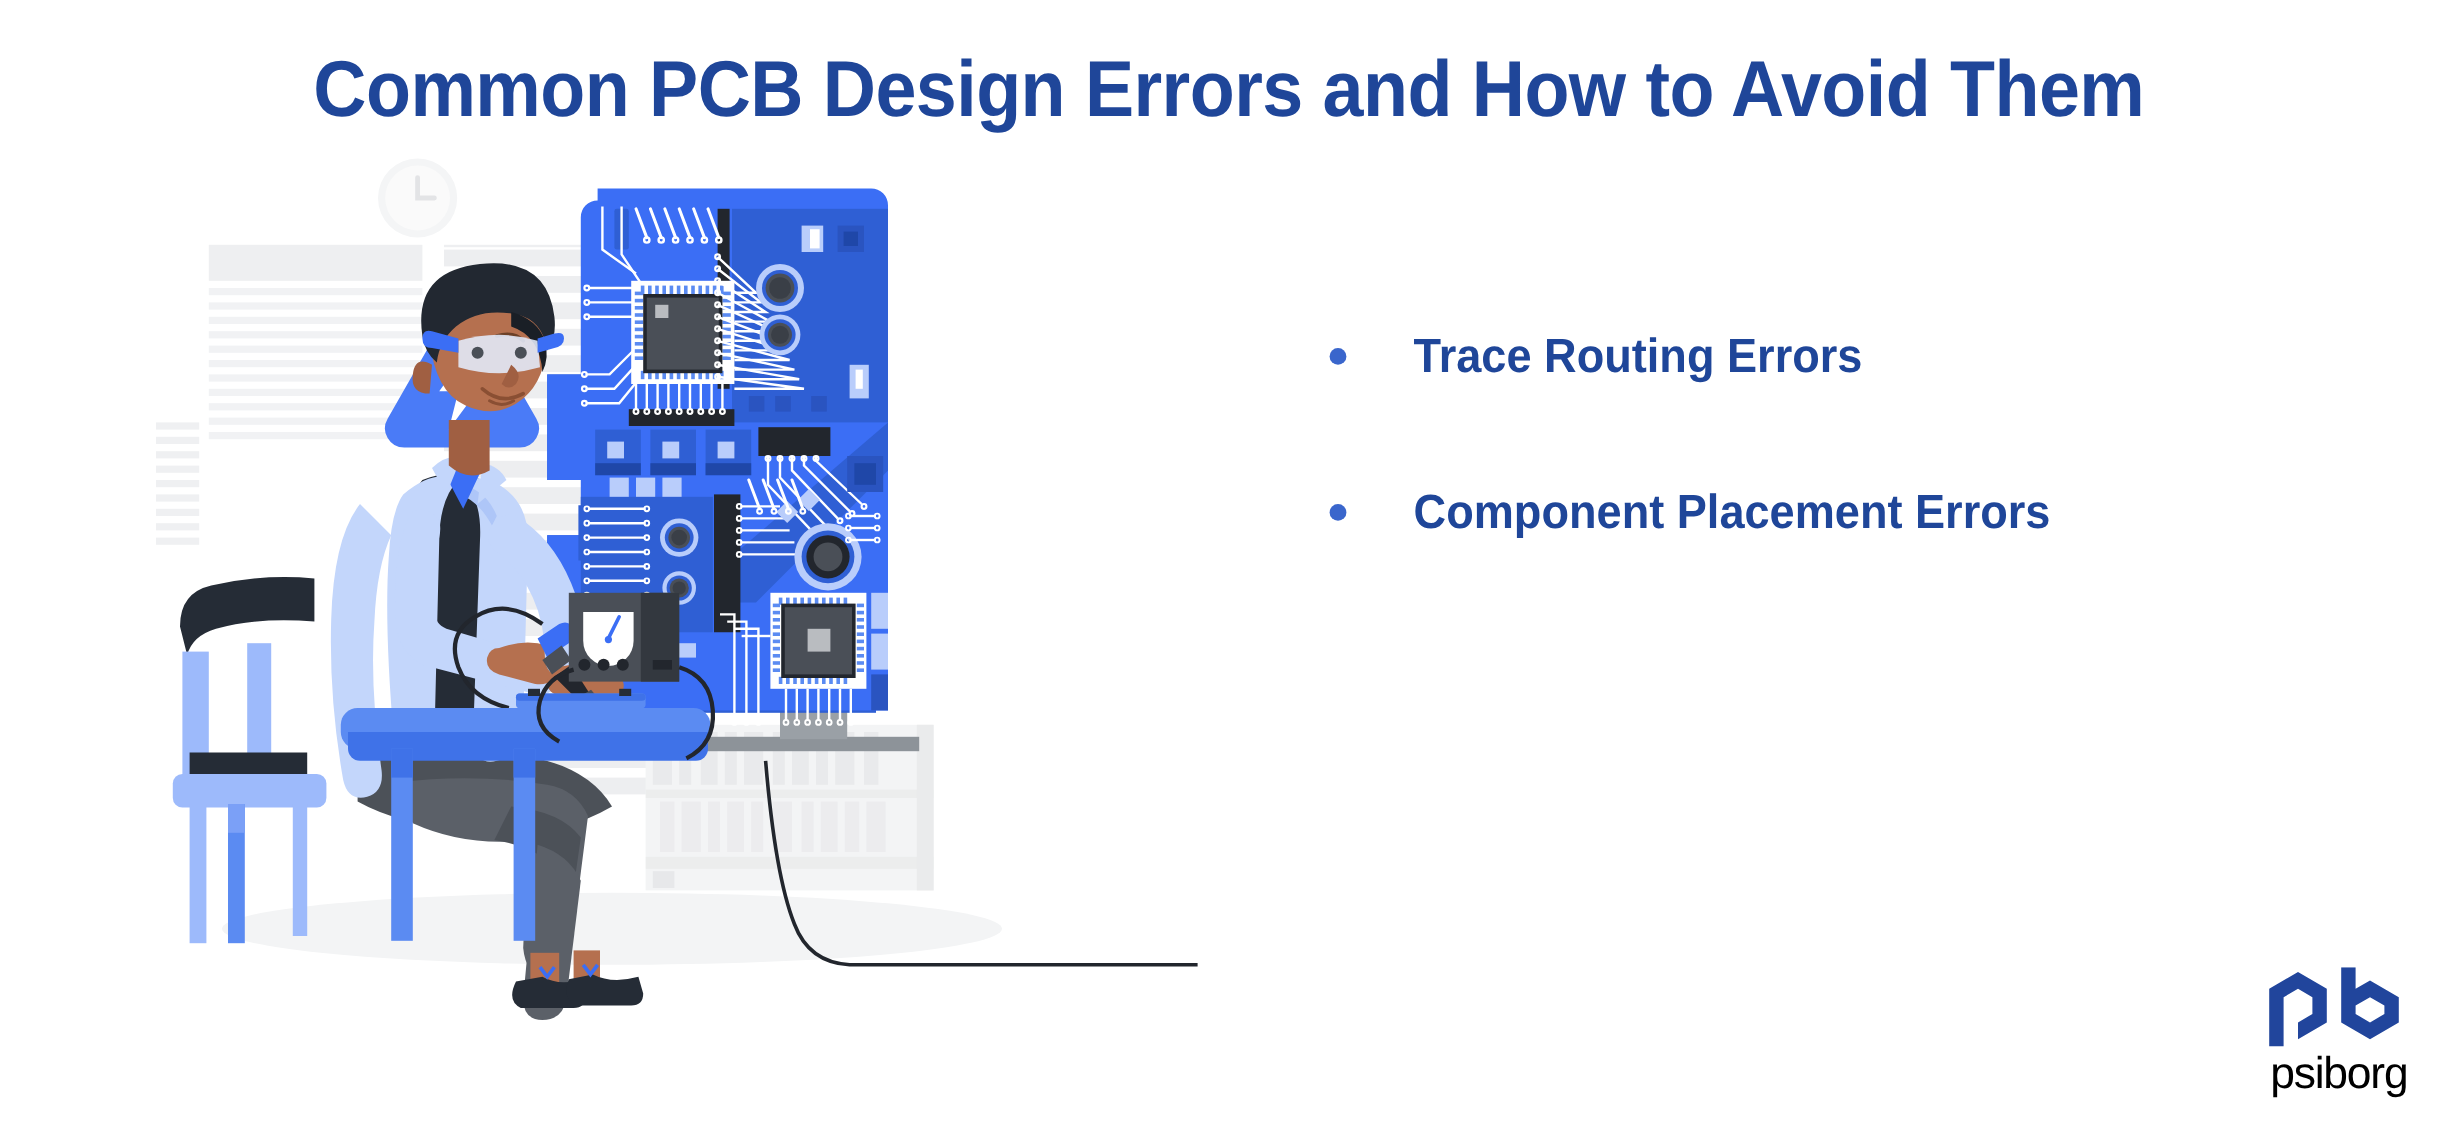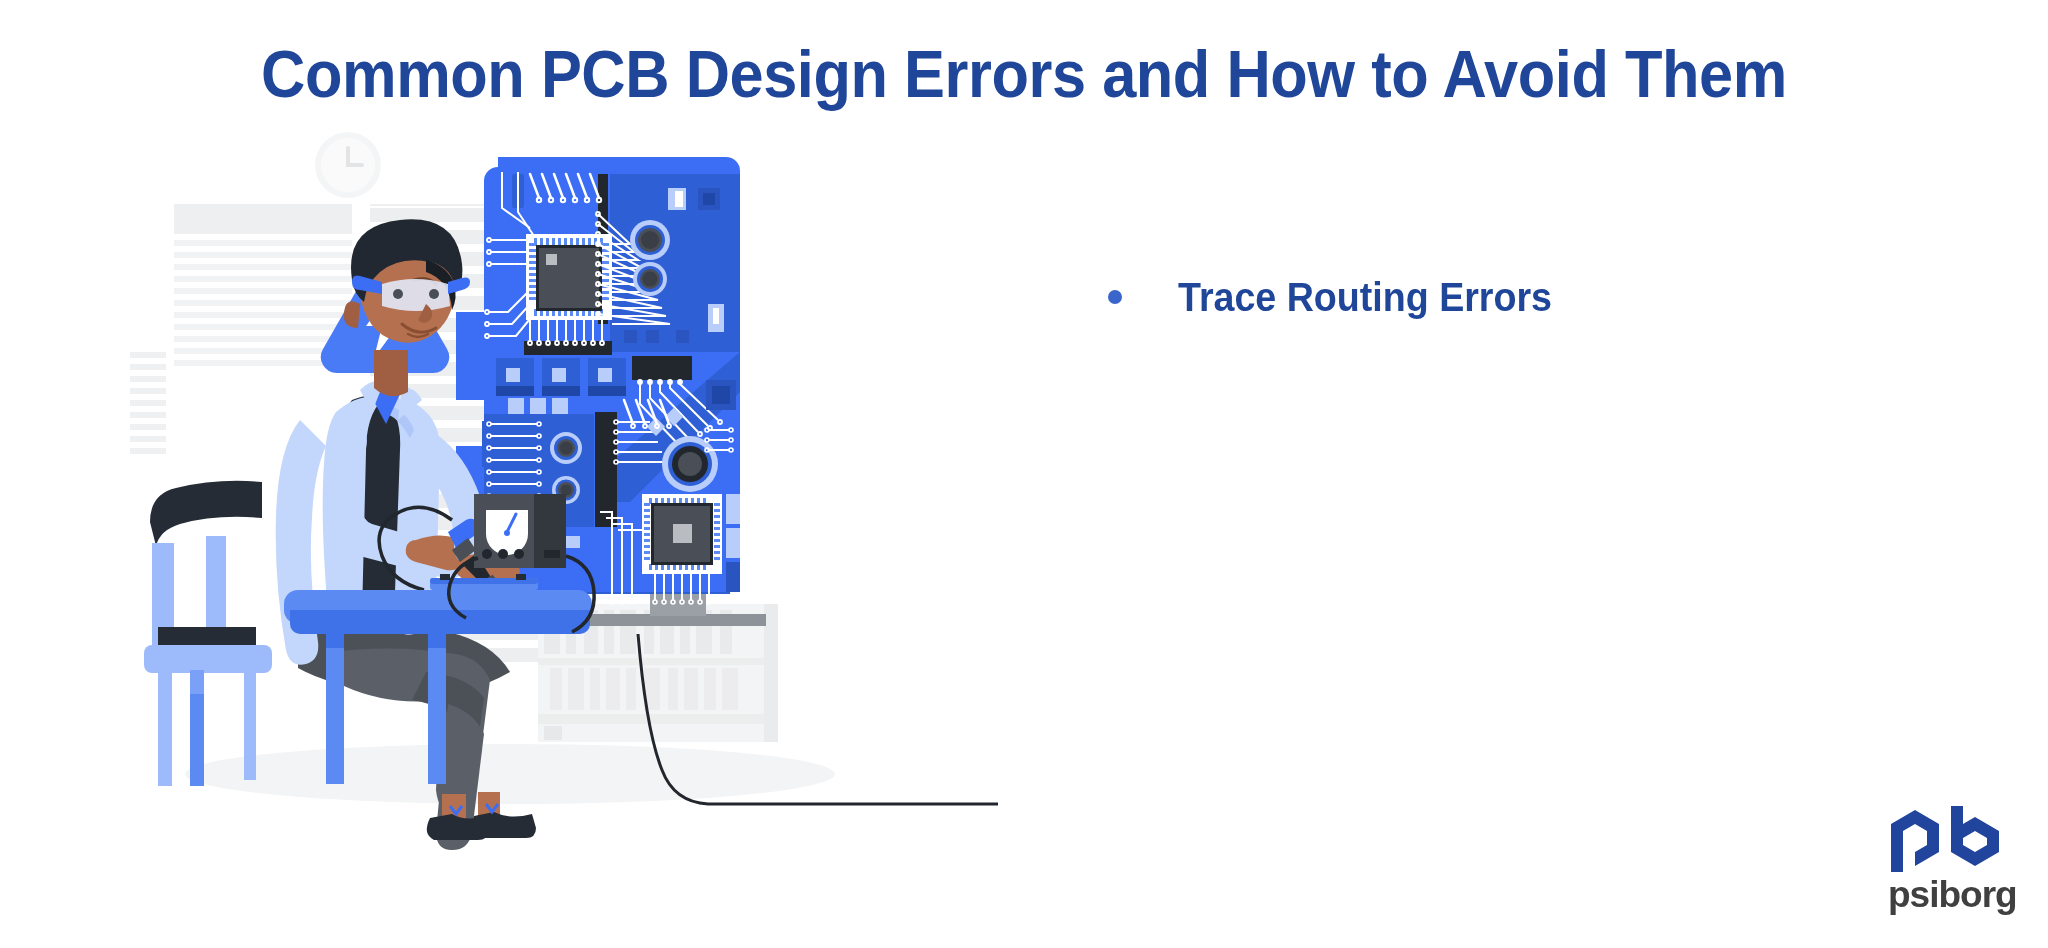--- a/index.html
+++ b/index.html
@@ -60,23 +60,23 @@
     position:absolute;
     left:1888px; top:806px;
     width:122px;
     text-align:center;
   }
   .logo-mark { display:block; }
   .logo-word {
     display:block;
     margin-top:4px;
     font-family:"Liberation Sans", sans-serif;
-    font-weight:700;
+    font-weight:400;
     font-size:37px;
-    color:#404040;
+    color:#000000;
     letter-spacing:-1px;
     line-height:1;
   }
 
   
   .illu { position:absolute; left:130px; top:112px; width:870px; height:800px; }
 </style>
 </head>
 <body>
 
@@ -756,20 +756,24 @@
     <path d="M508 522 q8 96 24 136 q12 32 46 34 h290" stroke="#22262d" stroke-width="3" fill="none"></path>
   </svg>
 
   <div class="bullets">
 
     <div class="bullet-row">
       <span class="bullet-dot"></span>
       <span class="bullet-label">Trace Routing Errors</span>
     </div>
 
+    <div class="bullet-row">
+      <span class="bullet-dot"></span>
+      <span class="bullet-label">Component Placement Errors</span>
+    </div>
 
 
 
   </div>
 
   <div class="logo">
     <svg class="logo-mark" width="122" height="66" viewBox="0 0 122 66" xmlns="http://www.w3.org/2000/svg">
 
       <path d="M3 18 L27 4 L51 18 L51 46 L27 60 L27 46 L39 39 L39 25 L27 18 L15 25 L15 66 L3 66 Z" fill="#21459c"></path>
 

